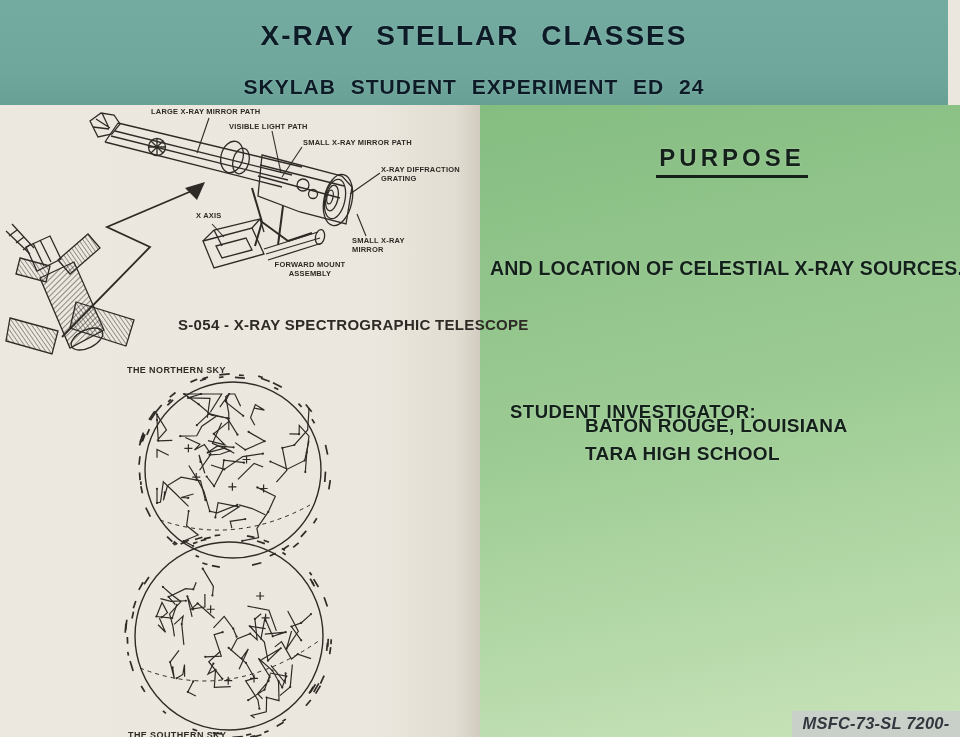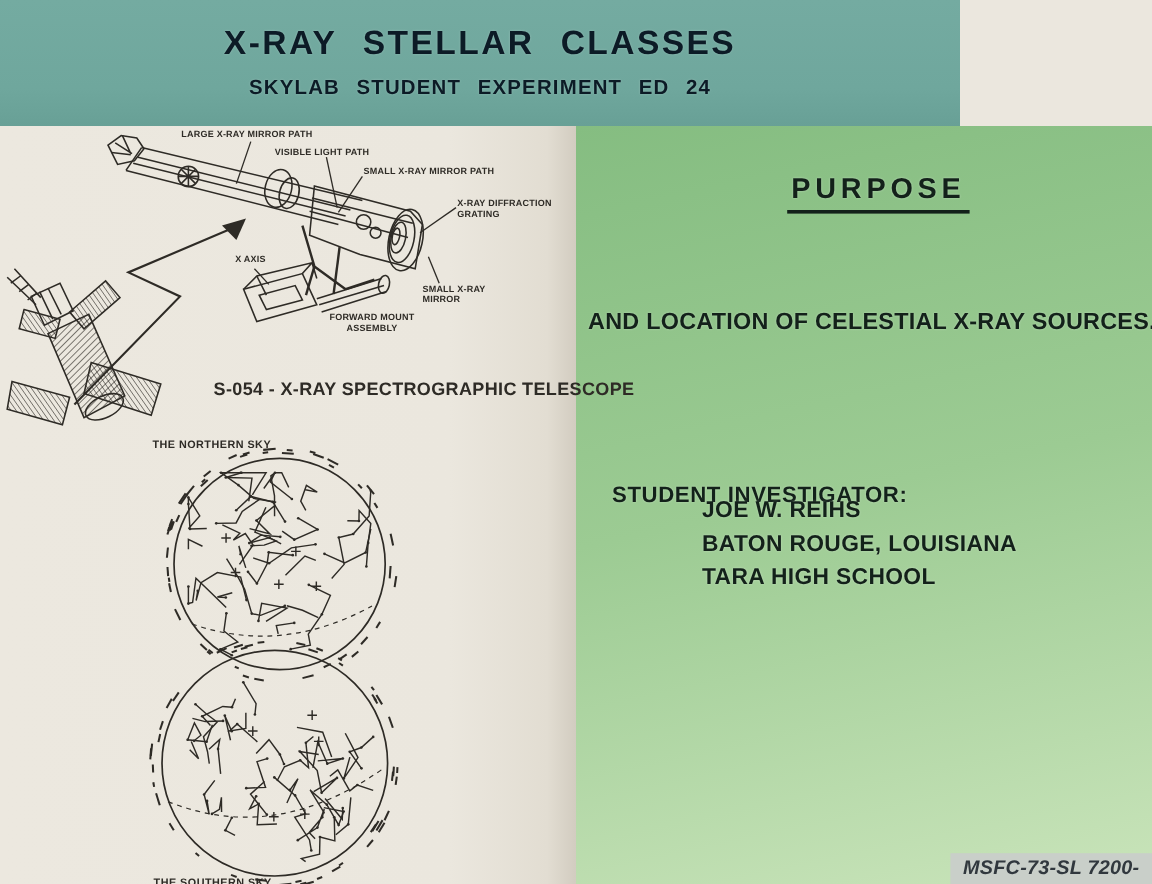--- a/index.html
+++ b/index.html
@@ -6,27 +6,27 @@
     --header-bg:#6fa79d; --header-ink:#0c1b26; --paper:#ebe7de; --ink:#2e2b26;
     --green-top:#85bd81; --green-mid:#9ccb93; --green-bottom:#c9e4ba;
     --panel-ink:#13211a; --badge-bg:#c9cfc9; --badge-ink:#31383e;
   }
   html,body{margin:0;padding:0;}
   body{width:960px;height:737px;overflow:hidden;background:#777;
        font-family:"Liberation Sans", sans-serif;}
   .page{position:relative;width:960px;height:737px;overflow:hidden;background:var(--paper);}
 
   
-  .header-band{position:absolute;left:0;top:0;width:800px;height:105px;
+  .header-band{position:absolute;left:0;top:0;width:948px;height:105px;
     background:linear-gradient(180deg,#74aba1 0%,var(--header-bg) 70%,#68a096 100%);
     text-align:center;}
   .poster-title{margin:0;padding-top:20px;font-size:28px;font-weight:700;
     letter-spacing:2px;word-spacing:12px;color:var(--header-ink);
     text-shadow:0 0 2px rgba(255,255,255,0.25);}
-  .poster-subtitle{margin:4px;padding-top:7px;font-size:17px;font-weight:700;
+  .poster-subtitle{margin:16px;padding-top:7px;font-size:21px;font-weight:700;
     letter-spacing:1px;word-spacing:8px;color:var(--header-ink);
     text-shadow:0 0 2px rgba(255,255,255,0.25);}
 
   
   .left-panel{position:absolute;left:0;top:105px;width:480px;height:632px;
     background:linear-gradient(90deg,#ece8df 0%,#ebe7de 78%,#e2ddd2 95%,#d2ccc0 100%);}
   .right-panel{position:absolute;left:480px;top:105px;width:480px;height:632px;
     background:linear-gradient(168deg,var(--green-top) 0%,var(--green-mid) 48%,var(--green-bottom) 100%);}
 
   svg.linework{position:absolute;left:0;top:0;width:960px;height:737px;pointer-events:none;}
@@ -444,19 +444,18 @@
   <div class="diagram-caption">S-054 - X-RAY SPECTROGRAPHIC TELESCOPE</div>
   <div class="sky-label north">THE NORTHERN SKY</div>
   <div class="sky-label south">THE SOUTHERN SKY</div>
 
   <div class="purpose-heading-wrap">
     <span class="purpose-heading">PURPOSE</span>
   </div>
   <div class="pline p2">AND LOCATION OF CELESTIAL X-RAY SOURCES.</div>
   <div class="inv-heading">STUDENT INVESTIGATOR:</div>
   <div class="inv-block">
-    <div>JOE W. REIHS</div>
     <div>BATON ROUGE, LOUISIANA</div>
     <div>TARA HIGH SCHOOL</div>
   </div>
 
   <div class="photo-id">MSFC-73-SL 7200-217</div>
 </div>
 
 </body></html>

